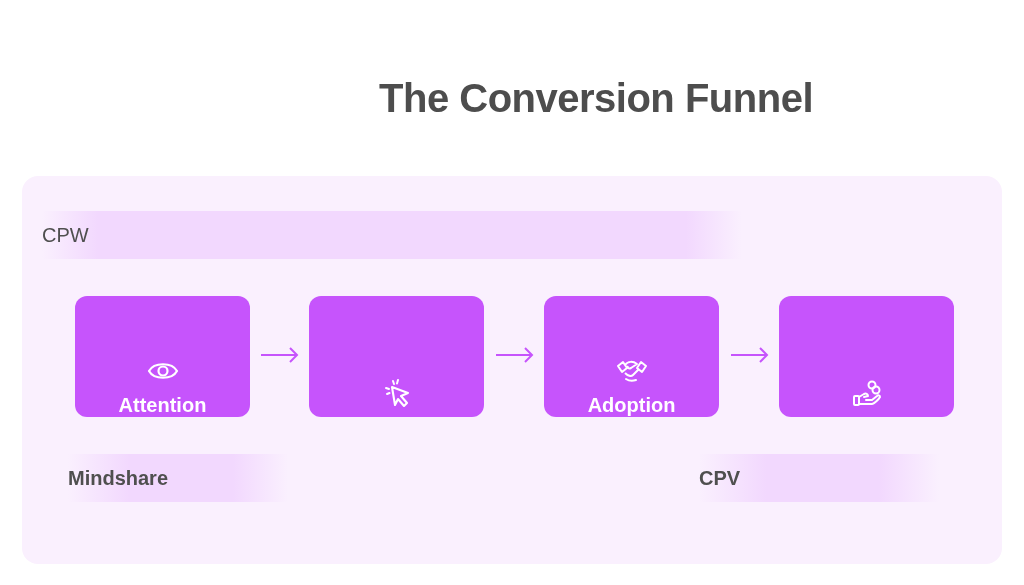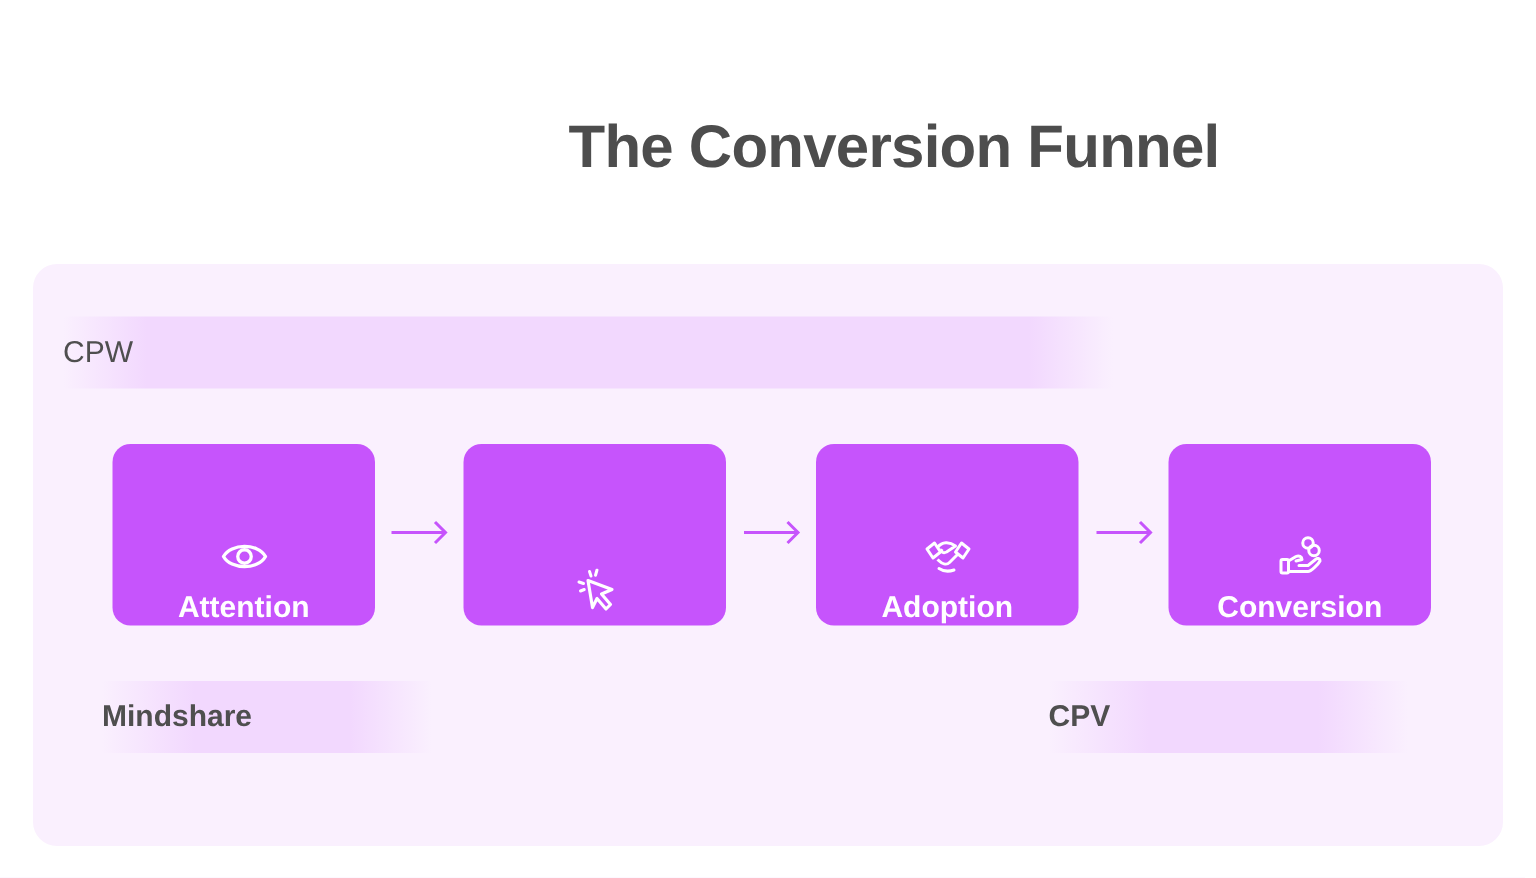--- a/index.html
+++ b/index.html
@@ -95,21 +95,20 @@
   <polyline points="31,3 38,10 31,17" fill="none" stroke="#c654fc" stroke-width="2"></polyline>
 </svg>
 
 <div class="stage" style="left:779px;">
   <svg class="icon" viewBox="0 0 34 30">
     <circle cx="22" cy="6" r="3.5" fill="none" stroke="#fff" stroke-width="2"></circle>
     <circle cx="26" cy="11" r="3.5" fill="none" stroke="#fff" stroke-width="2"></circle>
     <rect x="4" y="17" width="5" height="9" rx="1" fill="none" stroke="#fff" stroke-width="2"></rect>
     <path d="M9 18 L14 15 C16 14, 18 15, 18 17 L14 18 M9 25 L22 25 C24 25, 29 20, 30 18 C30 16, 28 16, 27 17 L22 21 L16 21" fill="none" stroke="#fff" stroke-width="2" stroke-linejoin="round" stroke-linecap="round"></path>
   </svg>
-  <div class="label">Conversion</div>
 </div>
 
 <div class="band band-mindshare">
   <span>Mindshare</span>
 </div>
 
 <div class="band band-cpv">
   <span>CPV</span>
 </div>
 

